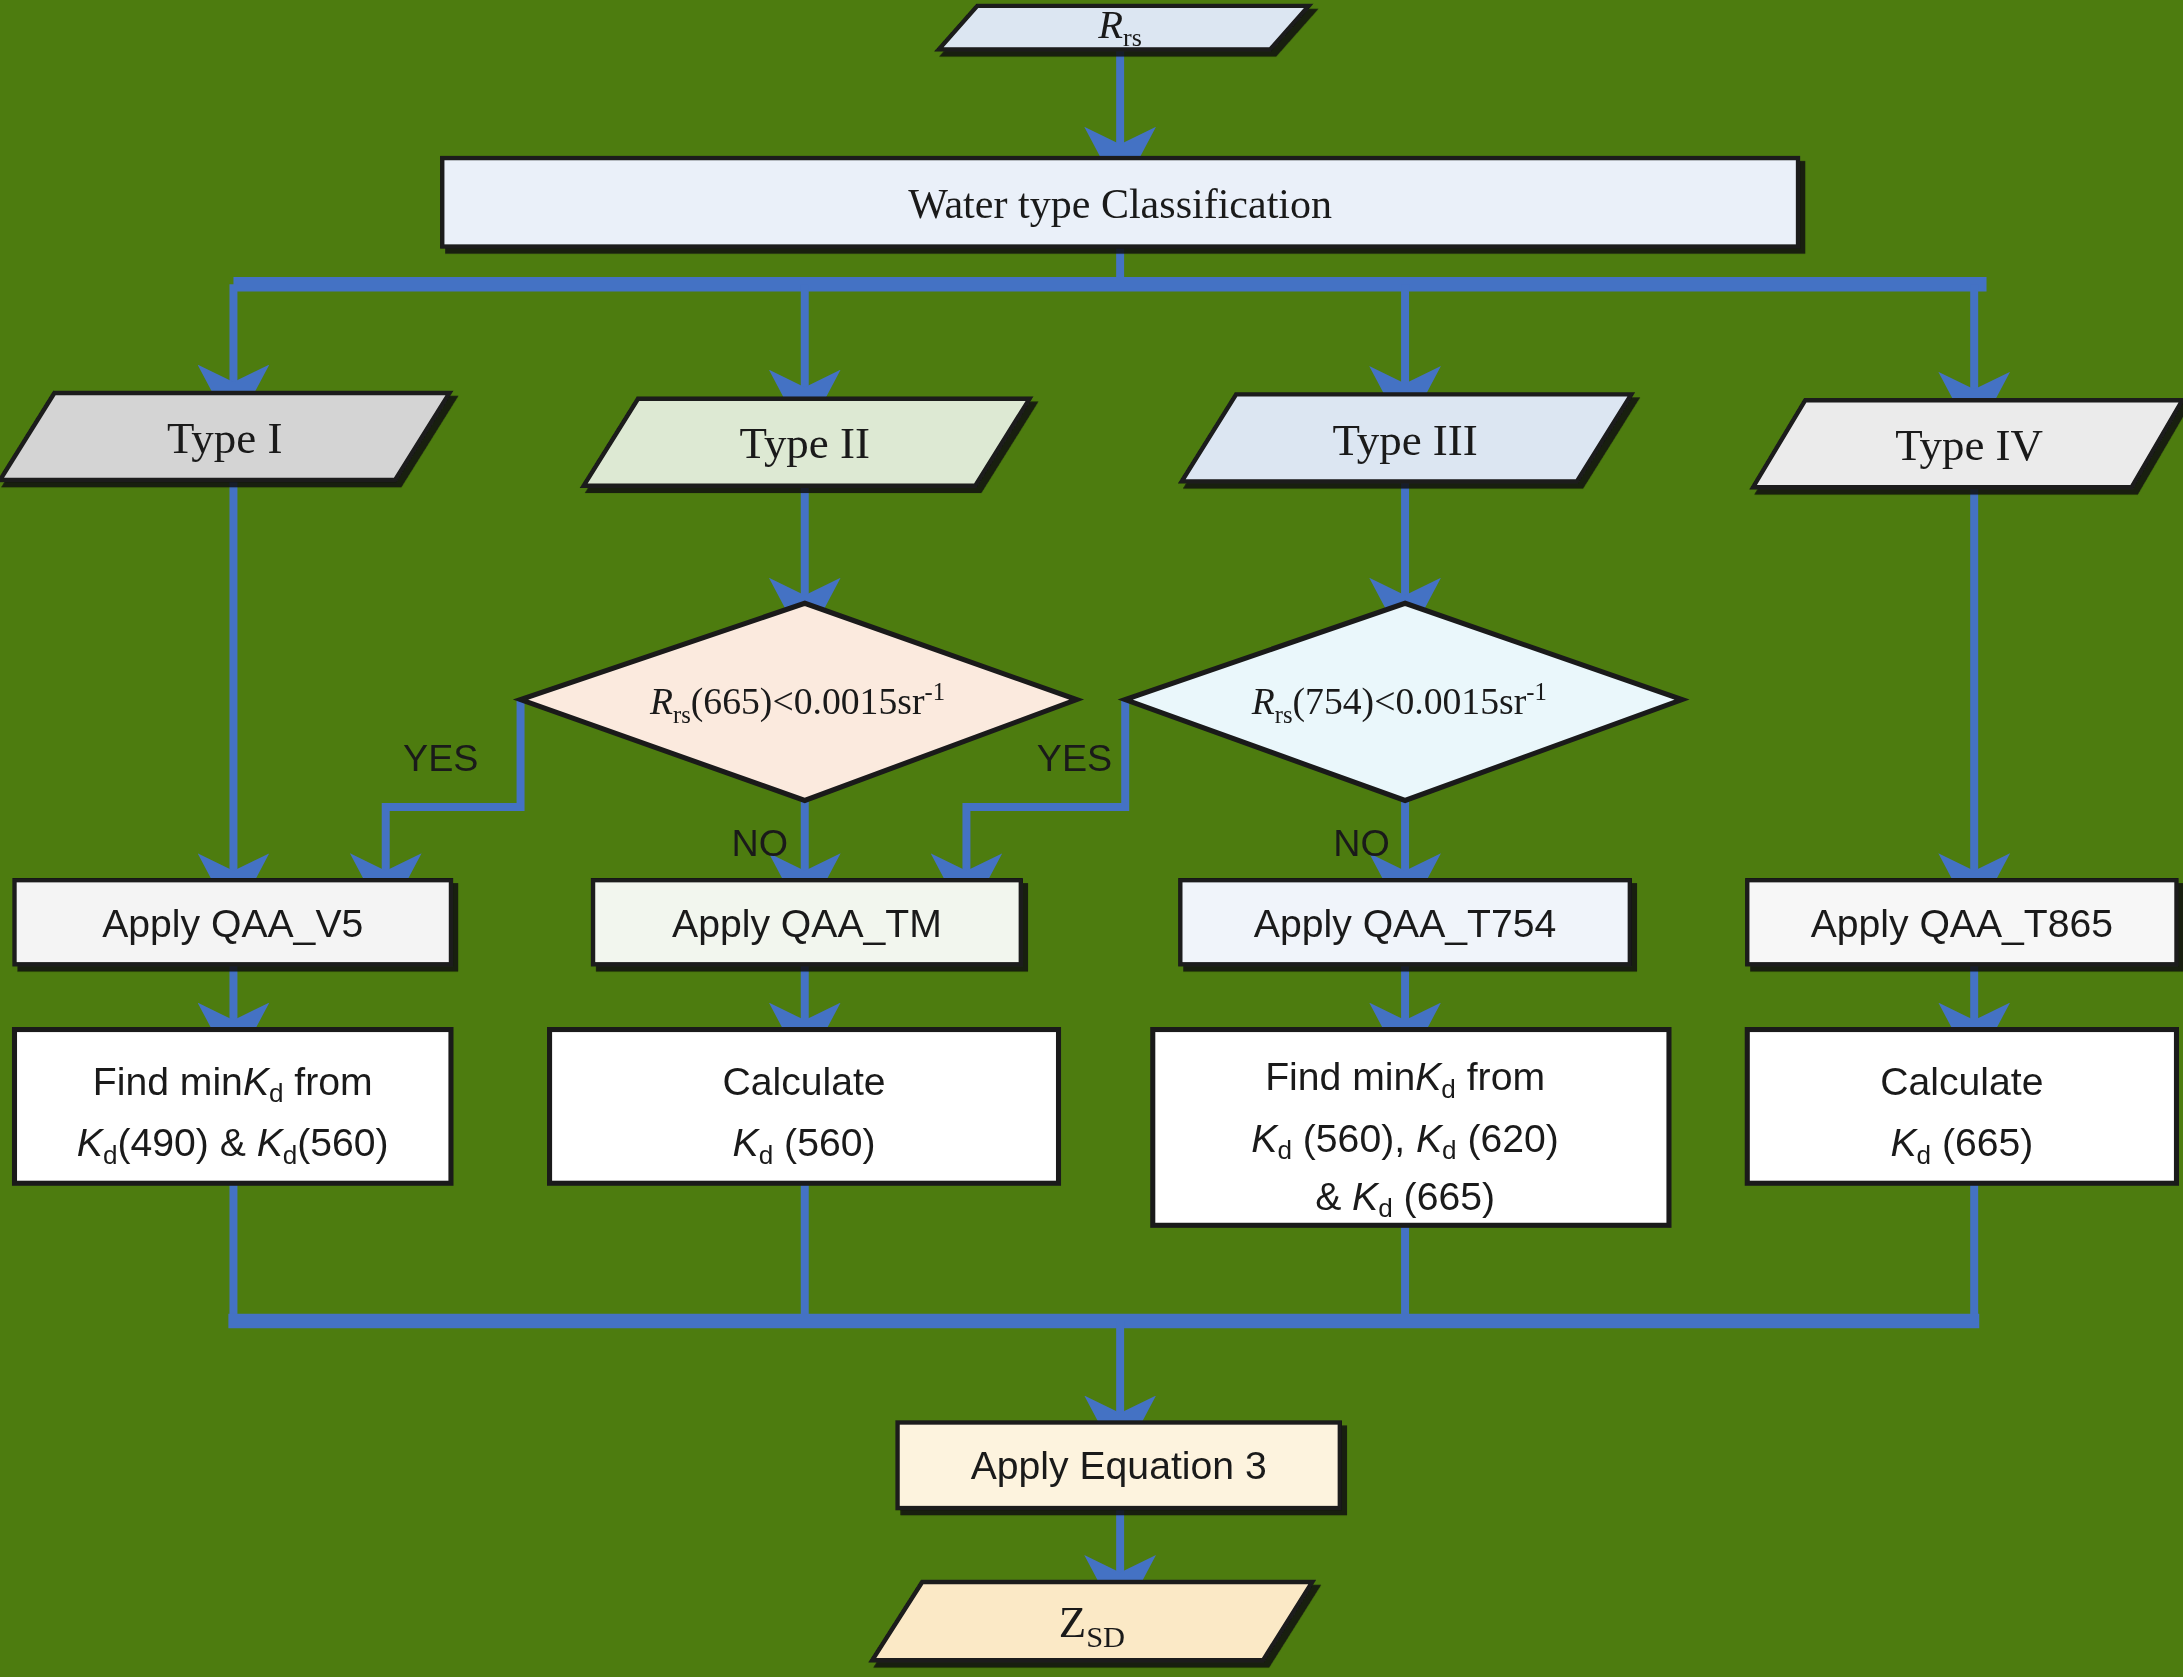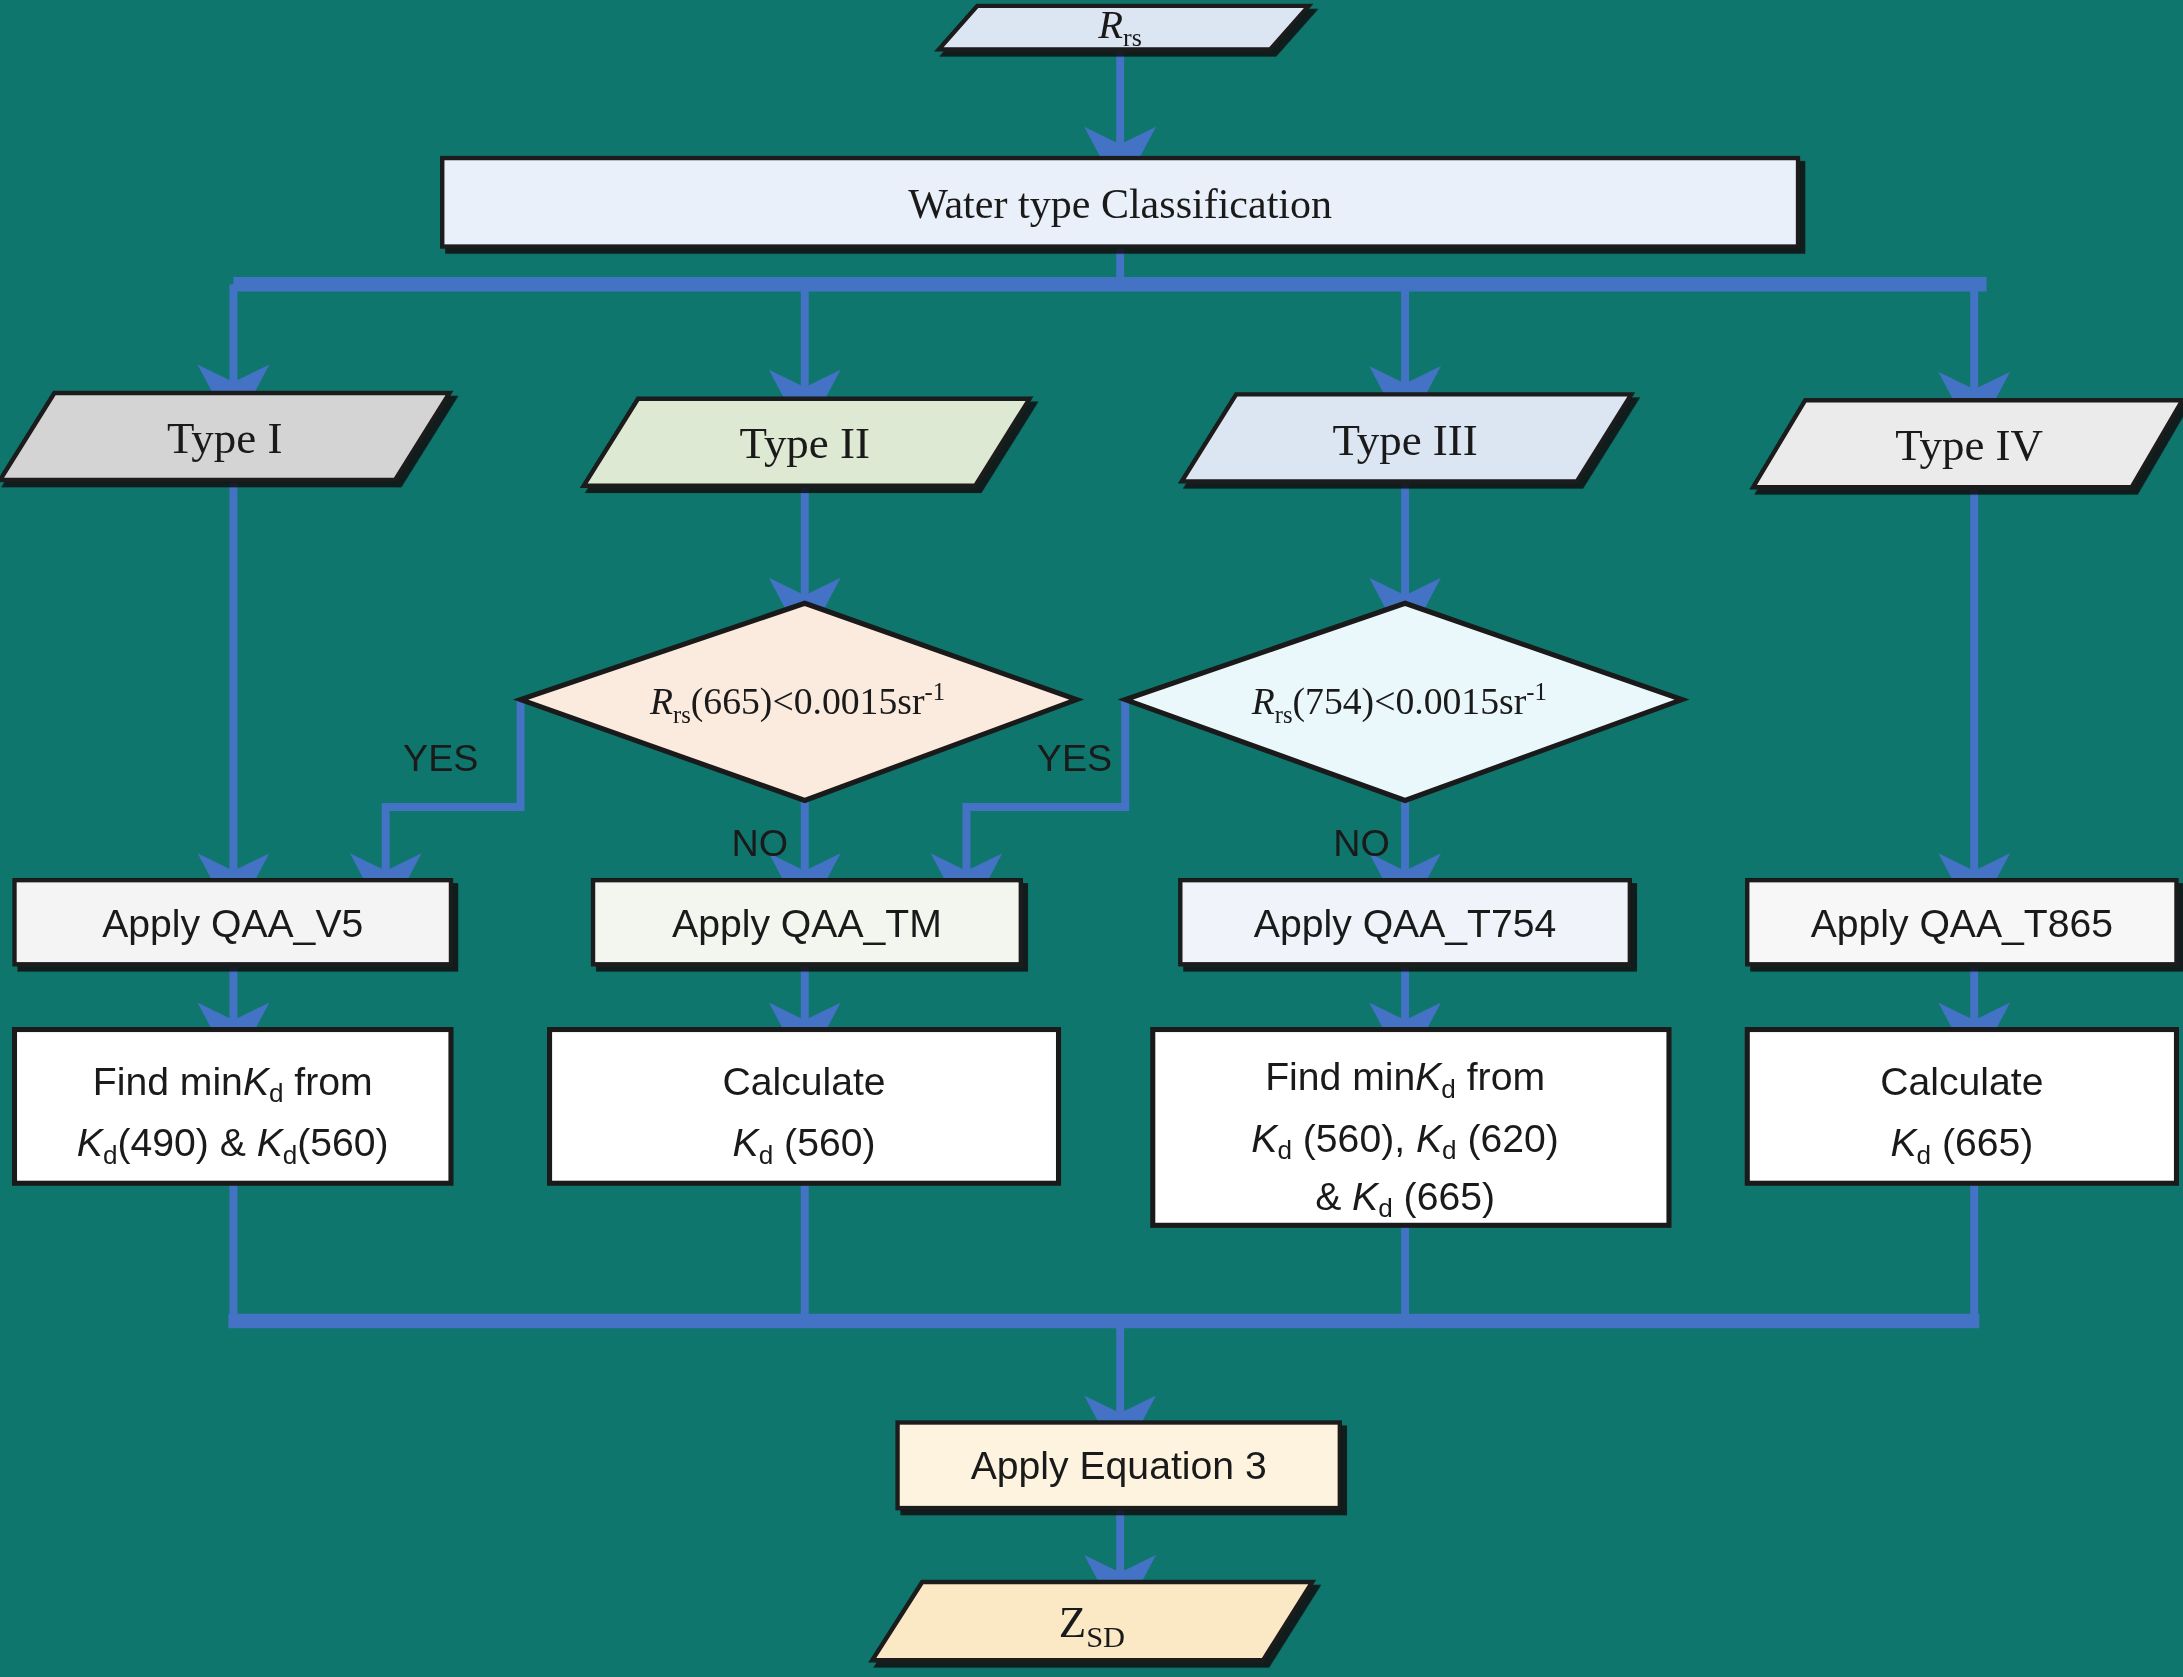--- a/index.html
+++ b/index.html
@@ -1,18 +1,18 @@
 <!DOCTYPE html>
 <html style="font-size:11.6px"><head>
 <meta charset="utf-8">
 <style>
   html,body{margin:0;padding:0;background:#ffffff;}
   body{width:2183px;height:1677px;overflow:hidden;
        font-family:"Liberation Sans", sans-serif;}
-  #stage{position:relative;width:2183px;height:1677px;background:#0f766e;}
+  #stage{position:relative;width:2183px;height:1677px;background:#4d7c0f;}
   svg{display:block;}
   .txt{fill:#1a1a1a;}
   .serif{font-family:"Liberation Serif", serif;}
   .sans{font-family:"Liberation Sans", sans-serif;}
 </style>
 </head>
 <body>
 
 <div id="stage">
 <svg width="2183" height="1677" viewBox="0 0 3011 2313">

